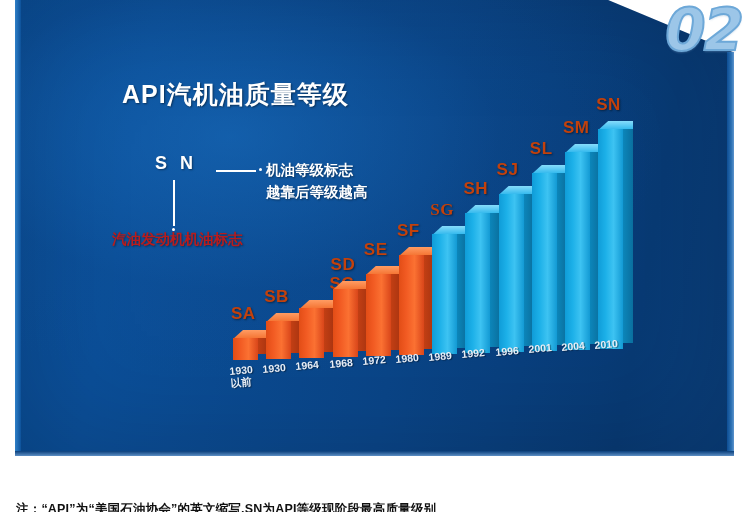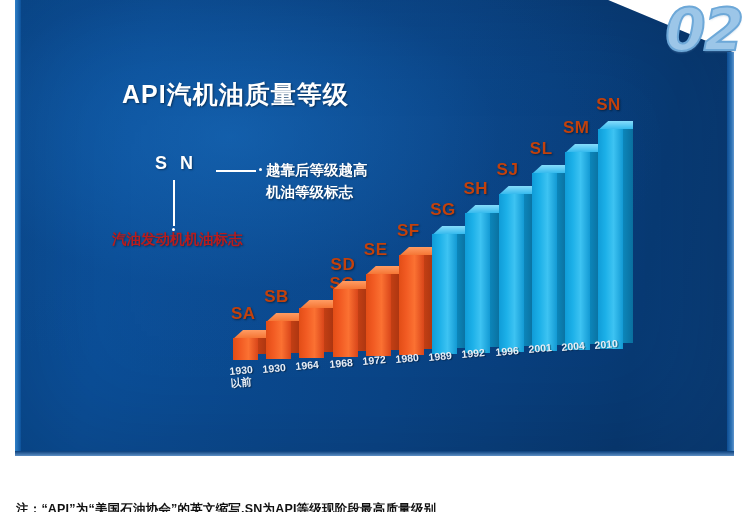--- a/index.html
+++ b/index.html
@@ -151,22 +151,22 @@
   <div class="panel-bottom"></div>
 
   <div class="badge">02</div>
 
   <div class="title">API汽机油质量等级</div>
 
   <div class="sn-label">S N</div>
   <div class="sn-dash"></div>
   <div class="sn-dot"></div>
   <div class="callout-right">
+    <div>机油等级标志</div>
     <div>越靠后等级越高</div>
-    <div>机油等级标志</div>
   </div>
   <div class="sn-vline"></div>
   <div class="sn-vdot"></div>
   <div class="callout-bottom">汽油发动机机油标志</div>
 
   <div class="chart" id="chart">
       <div class="bar orange" style="left: 218px; top: 330px; width: 25px; height: 30px;">
         <div class="top" style="top: 0px; width: 35px;"></div>
         <div class="side" style="height: 16px; bottom: 6px;"></div>
         <div class="face" style="height: 22px;"></div>
@@ -206,21 +206,21 @@
         <div class="side" style="height: 94px; bottom: 6px;"></div>
         <div class="face" style="height: 100px;"></div>
       </div>
       <div class="grade" style="left: 382px; top: 221px;">SF</div>
       <div class="year" style="left: 380px; top: 353px; transform: rotate(-5deg); transform-origin: left top;"><span>1980</span></div>
       <div class="bar blue" style="left: 417.2px; top: 226px; width: 25px; height: 128px;">
         <div class="top" style="top: 0px; width: 35px;"></div>
         <div class="side" style="height: 114px; bottom: 6px;"></div>
         <div class="face" style="height: 120px;"></div>
       </div>
-      <div class="grade" style="left: 415.2px; top: 200px;">SG</div>
+      <div class="grade" style="left: 415.2px; top: 200px; font-family: Liberation Serif, serif;">SG</div>
       <div class="year" style="left: 413.2px; top: 350.6px; transform: rotate(-5deg); transform-origin: left top;"><span>1989</span></div>
       <div class="bar blue" style="left: 450.4px; top: 205px; width: 25px; height: 148px;">
         <div class="top" style="top: 0px; width: 35px;"></div>
         <div class="side" style="height: 134px; bottom: 6px;"></div>
         <div class="face" style="height: 140px;"></div>
       </div>
       <div class="grade" style="left: 448.4px; top: 179px;">SH</div>
       <div class="year" style="left: 446.4px; top: 348.2px; transform: rotate(-5deg); transform-origin: left top;"><span>1992</span></div>
       <div class="bar blue" style="left: 483.6px; top: 186px; width: 25px; height: 166px;">
         <div class="top" style="top: 0px; width: 35px;"></div>

